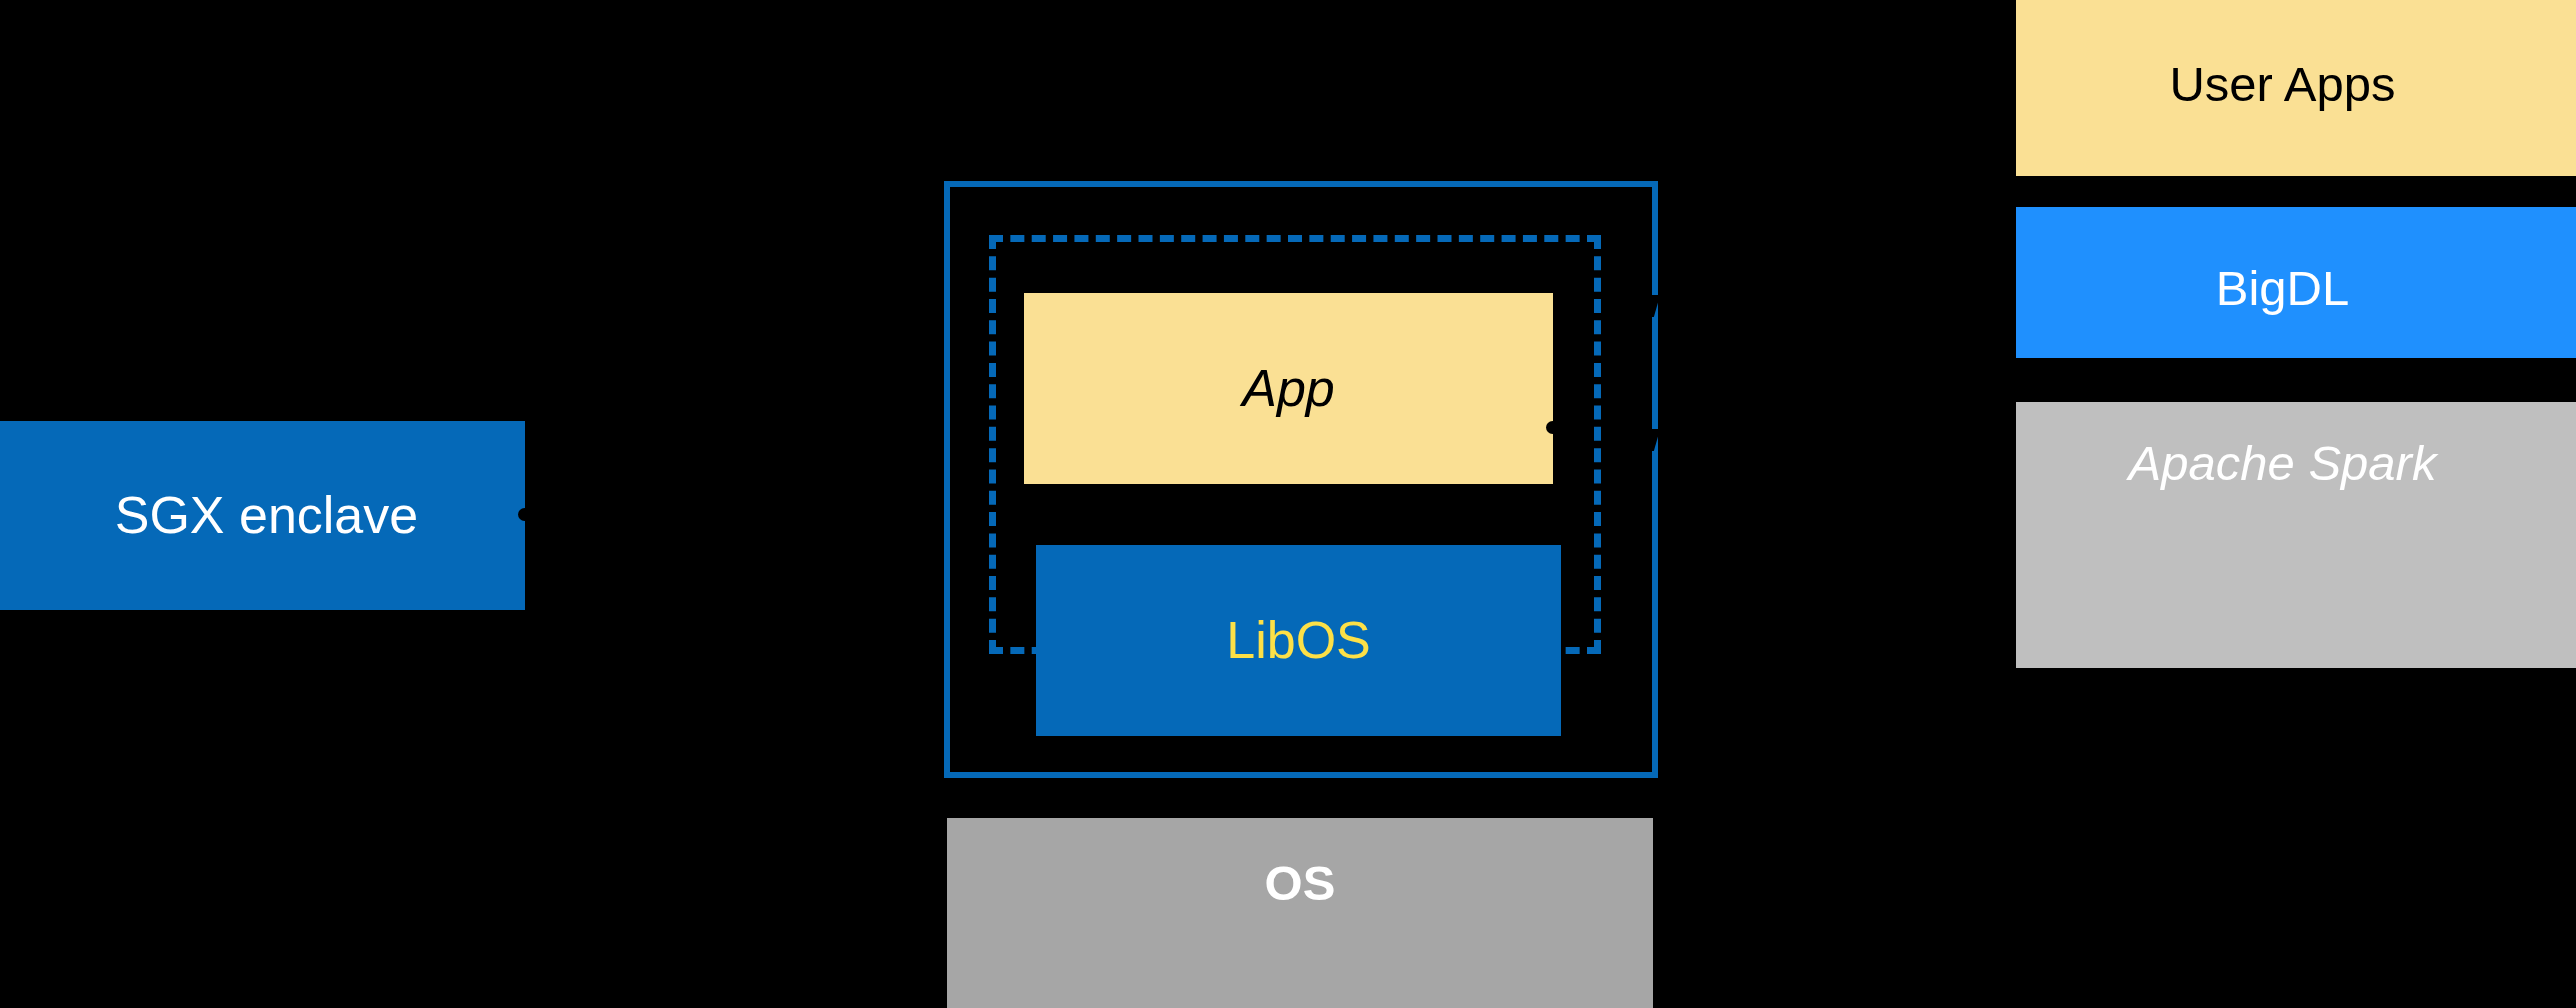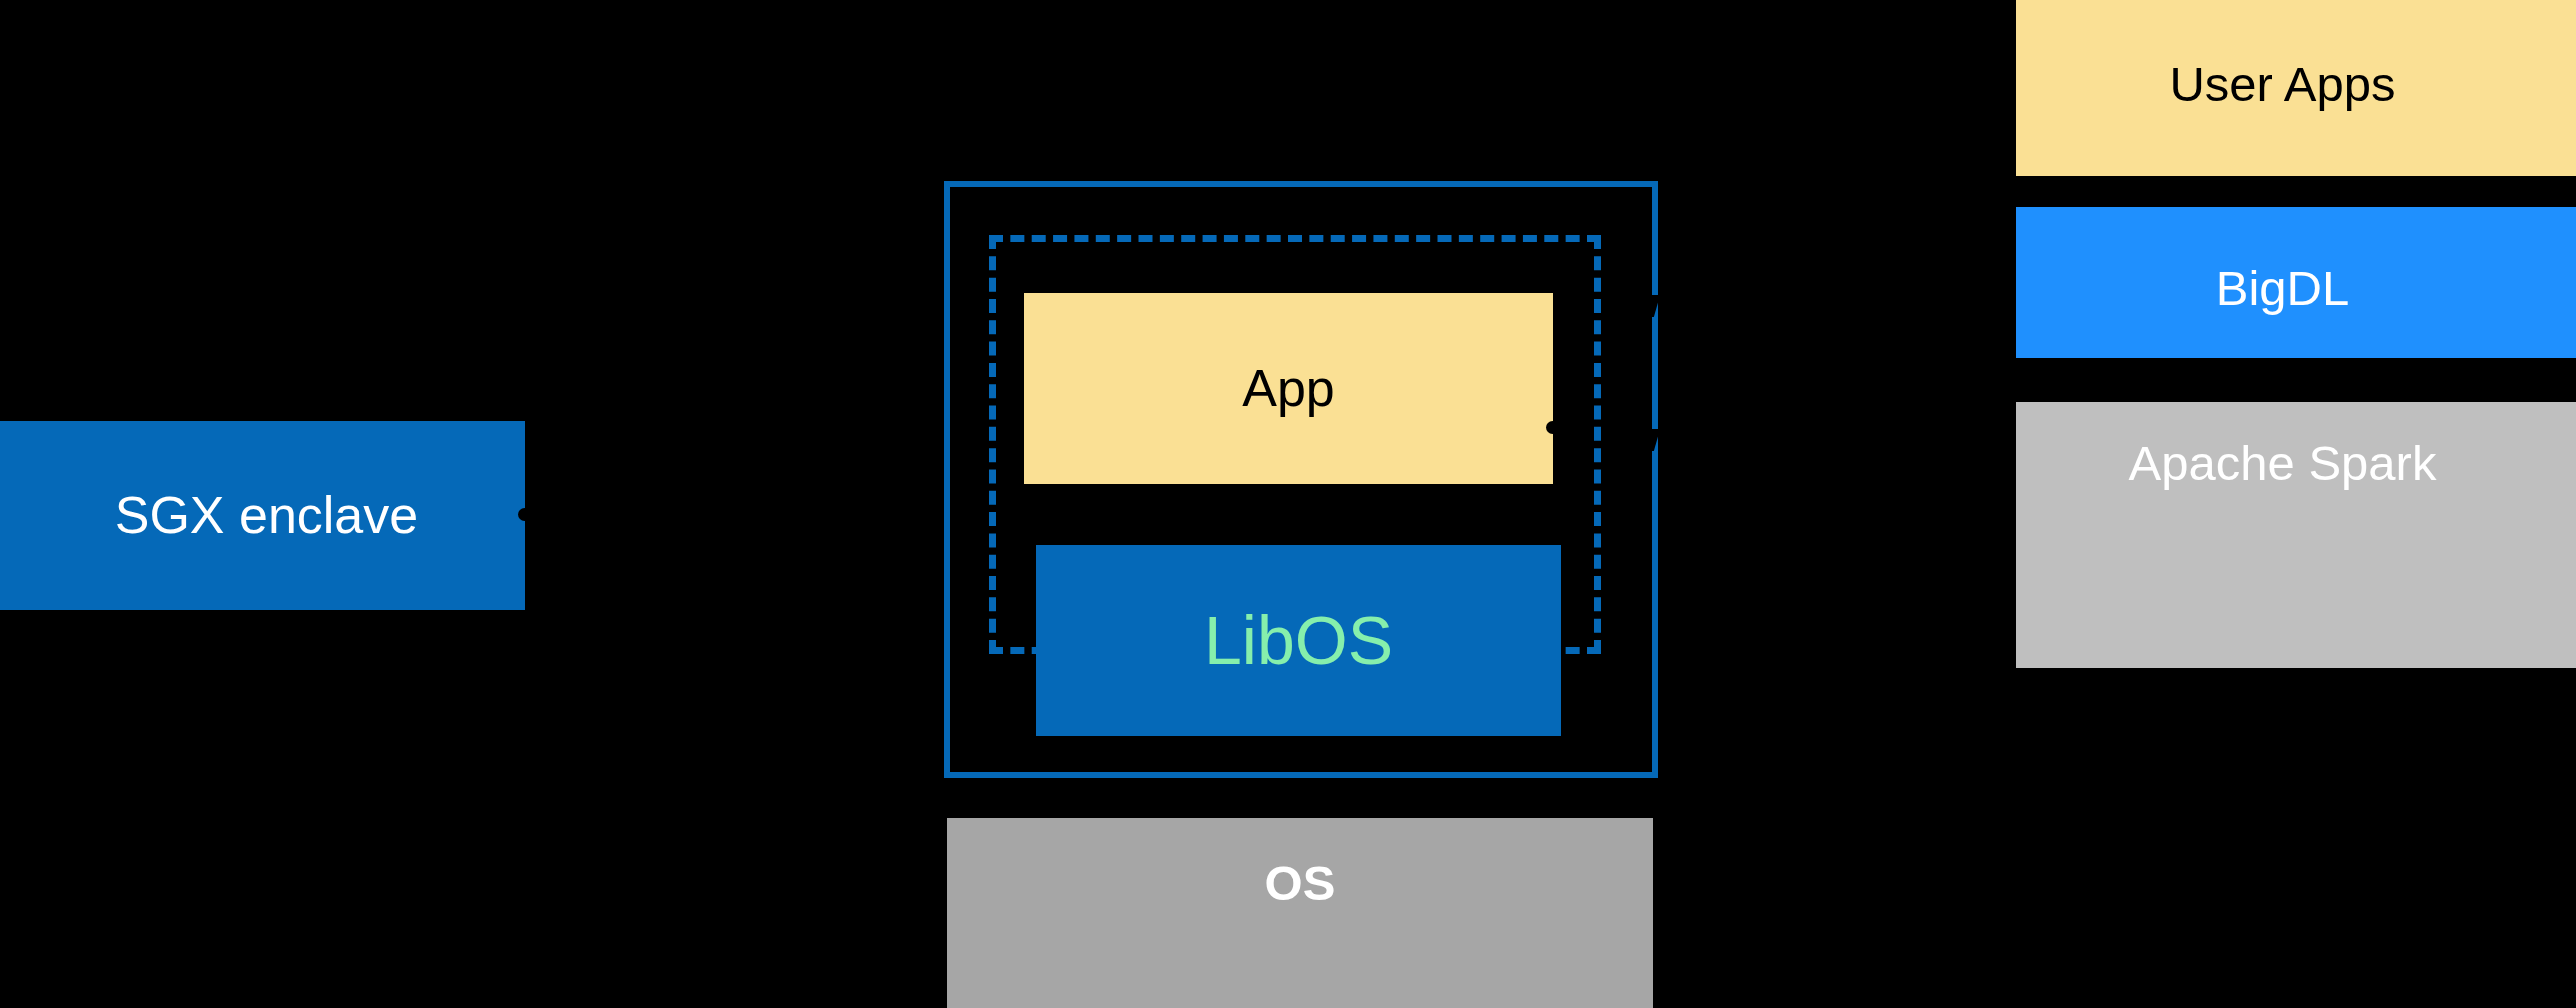--- a/index.html
+++ b/index.html
@@ -87,31 +87,32 @@
 
   
   #app-box {
     left: 1024px;
     top: 293px;
     width: 529px;
     height: 191px;
     background: #fae094;
     color: #000000;
     font-size: 52px;
+    font-style: italic;
   }
 
   
   #libos-box {
     left: 1036px;
     top: 545px;
     width: 525px;
     height: 191px;
     background: #0569b8;
-    color: #86efac;
-    font-size: 68px;
+    color: #fde047;
+    font-size: 52px;
   }
 
   
   #os-box {
     left: 947px;
     top: 818px;
     width: 706px;
     height: 193px;
     background: #a6a6a6;
     color: #ffffff;
@@ -148,21 +149,21 @@
     left: 2016px;
     top: 402px;
     width: 570px;
     height: 266px;
     background: #bfbfbf;
     color: #ffffff;
     font-size: 49px;
     align-items: flex-start;
     padding-top: 35px;
   }
-  #apache-spark-box .lbl { margin-left: -37px; }
+  #apache-spark-box .lbl { margin-left: -37px; font-style: italic; }
 </style>
 </head>
 <body>
 
 <div id="canvas">
 
   <div class="box" id="sgx-enclave-box">
     <span class="lbl">SGX enclave</span>
   </div>
   <div class="arrowhead-dot" id="sgx-arrow-dot"></div>

